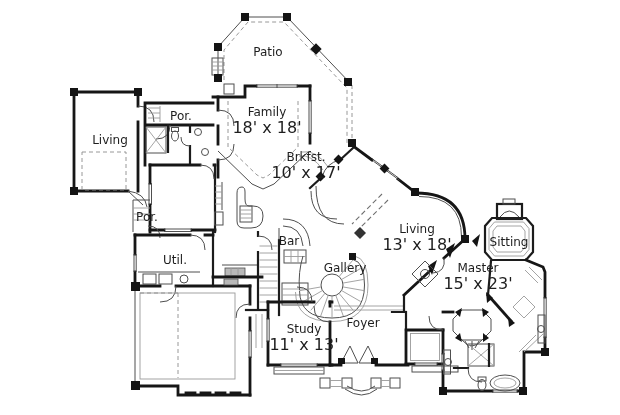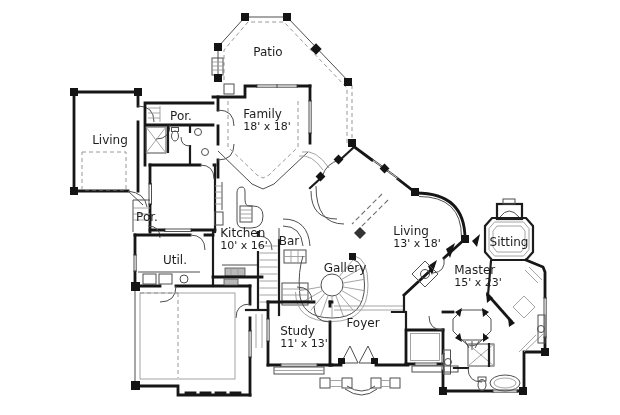--- a/index.html
+++ b/index.html
@@ -1,22 +1,22 @@
 <!DOCTYPE html>
 <html><head>
 <meta charset="utf-8">
 <style>
   html,body{margin:0;padding:0;background:#ffffff;}
   .canvas{position:relative;width:620px;height:415px;background:#ffffff;overflow:hidden;
           font-family:"DejaVu Sans", sans-serif;}
   .canvas svg{position:absolute;left:0;top:0;}
-  .rlabel{position:absolute;transform:translate(-50%,-50%);color:#1e1e1e;
+  .rlabel{position:absolute;transform:translate(-50%,-50%);text-align:center;color:#1e1e1e;
           white-space:nowrap;line-height:1.1;}
   .rname{display:block;font-size:12px;}
-  .rdims{display:block;font-size:11px;}
+  .rdims{display:block;font-size:16px;}
   .rdims:empty{display:none;}
   
   .w  {stroke:#161616;stroke-width:2.8;fill:none;stroke-linecap:square;}
   .wi {stroke:#1c1c1c;stroke-width:2.2;fill:none;stroke-linecap:square;}
   .t  {stroke:#4f4f4f;stroke-width:1;fill:none;}
   .lt {stroke:#9a9a9a;stroke-width:0.9;fill:none;}
   .dsh{stroke:#8c8c8c;stroke-width:0.9;fill:none;stroke-dasharray:4 3;}
   .dsh2{stroke:#6f6f6f;stroke-width:1.1;fill:none;stroke-dasharray:5 3;}
   .post{fill:#141414;stroke:none;}
   .fixg{fill:#b9b9b9;stroke:#4f4f4f;stroke-width:0.8;}
@@ -295,23 +295,23 @@
     </div>
   <div class="rlabel" style="left:110px;top:141px">
       <span class="rname">Living</span>
     </div>
   <div class="rlabel" style="left:181px;top:117px">
       <span class="rname">Por.</span>
     </div>
   <div class="rlabel" style="left:147px;top:218px">
       <span class="rname">Por.</span>
     </div>
-  <div class="rlabel" style="left:244px;top:240px">
-      <span class="rname">Kitchen</span>
-      <span class="rdims">10' x 16'</span>
+  <div class="rlabel" style="left:306px;top:166px">
+      <span class="rname">Brkfst.</span>
+      <span class="rdims">10' x 17'</span>
     </div>
   <div class="rlabel" style="left:289px;top:242px">
       <span class="rname">Bar</span>
     </div>
   <div class="rlabel" style="left:417px;top:238px">
       <span class="rname">Living</span>
       <span class="rdims">13' x 18'</span>
     </div>
   <div class="rlabel" style="left:509px;top:243px">
       <span class="rname">Sitting</span>

